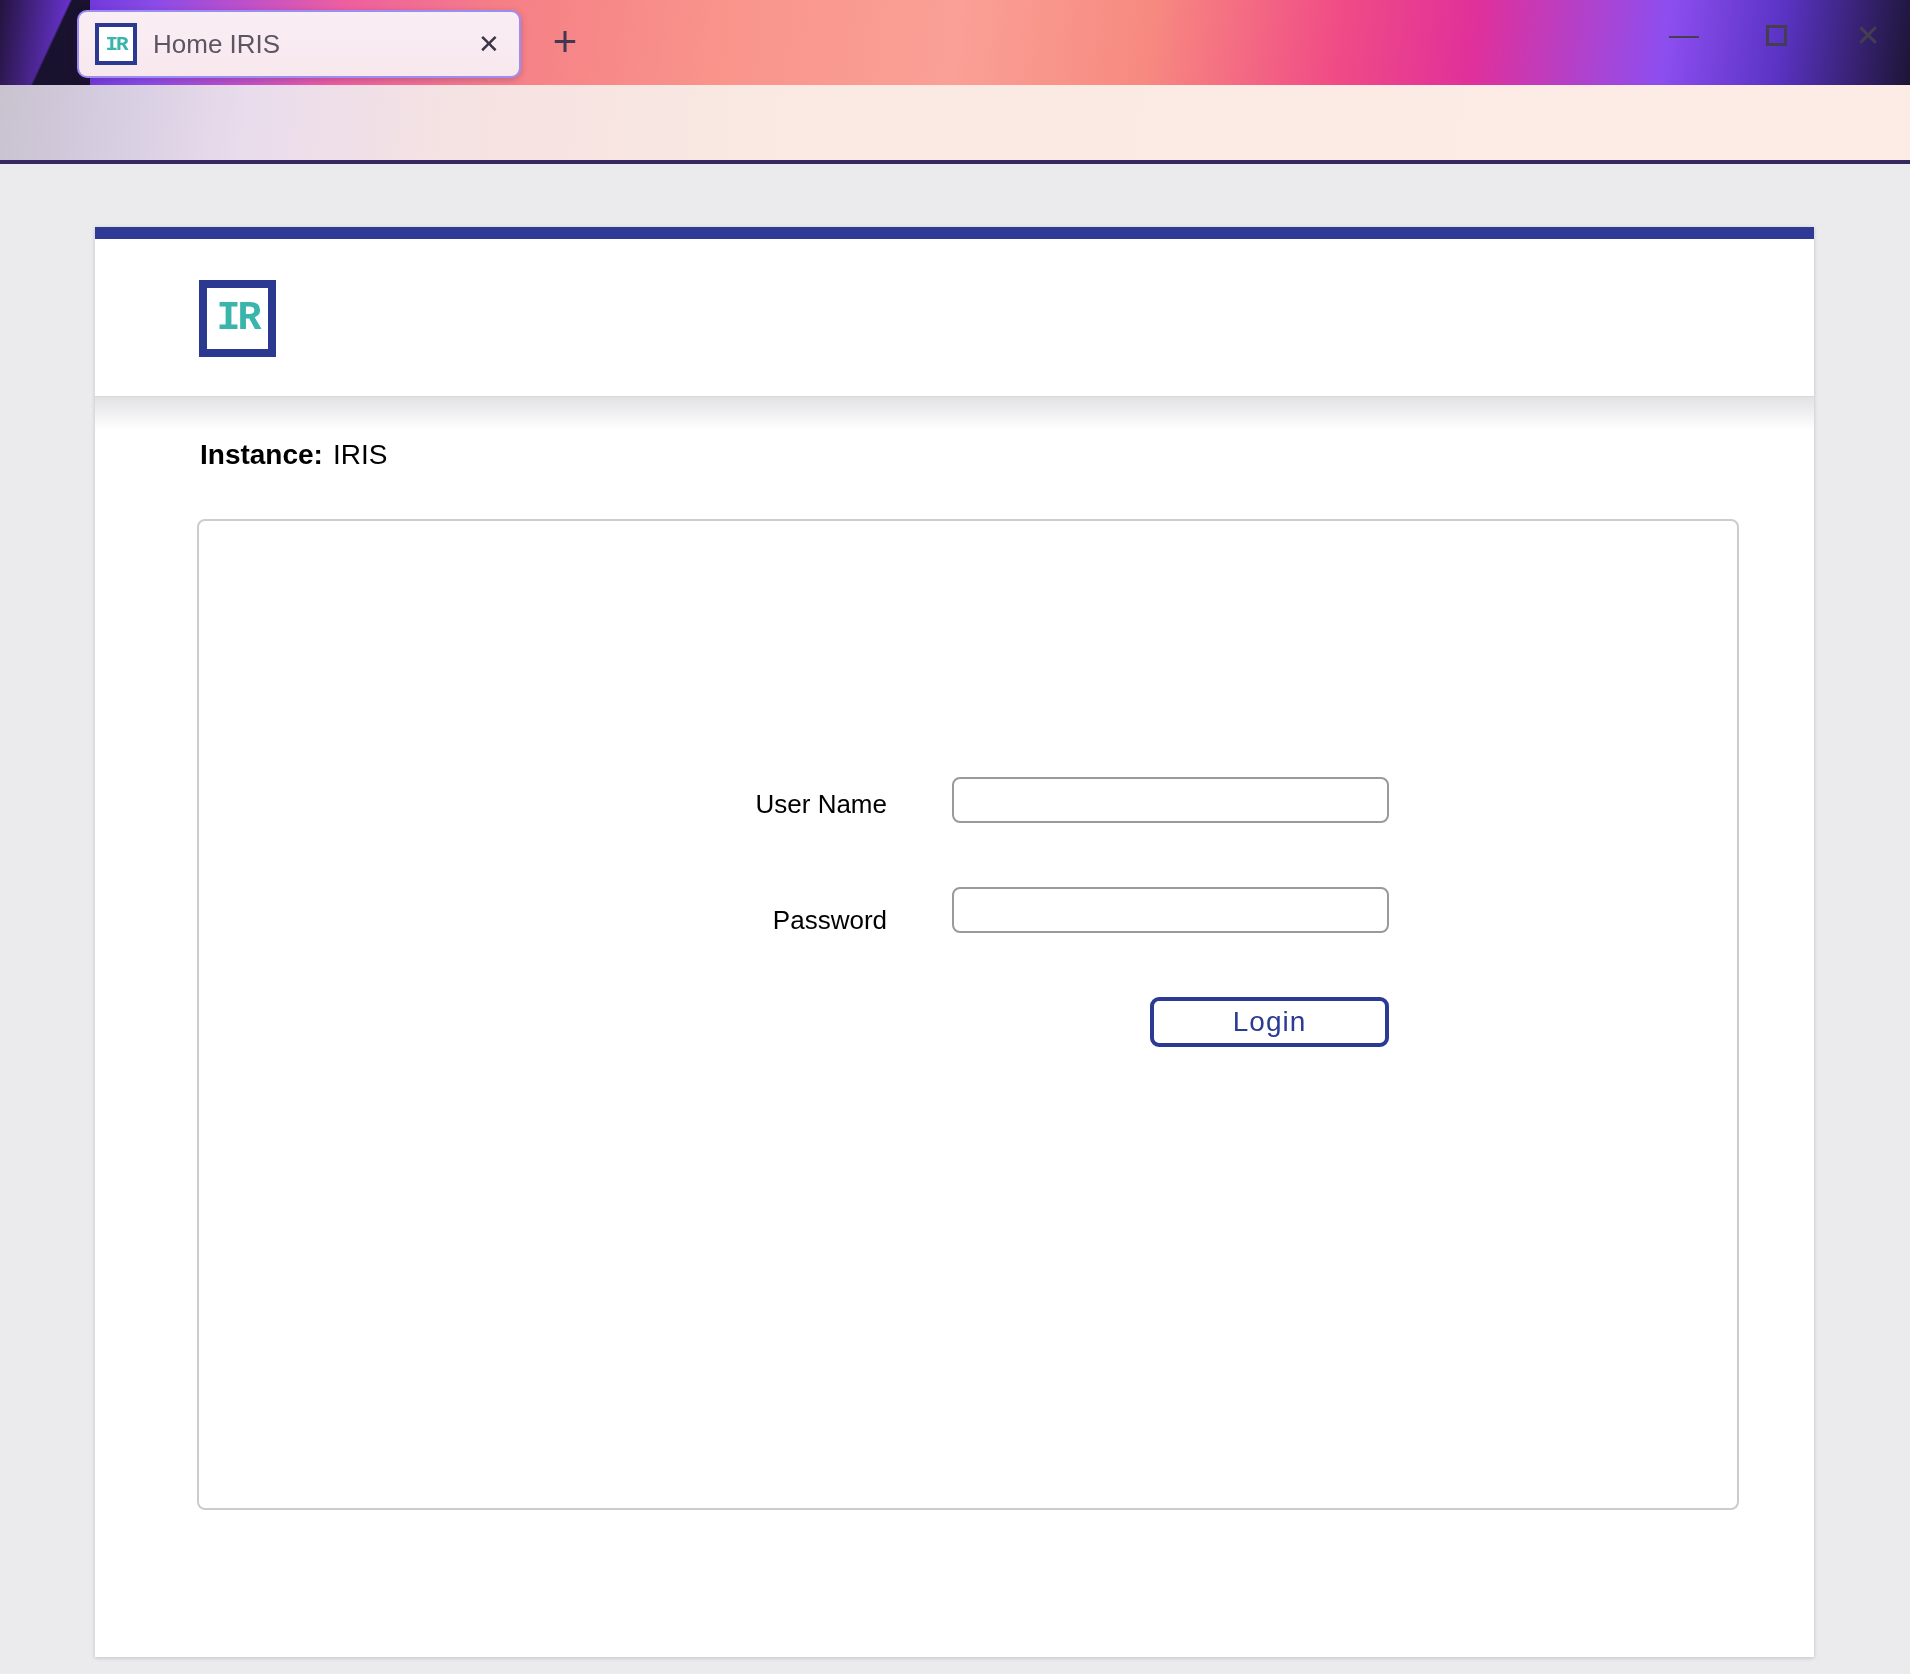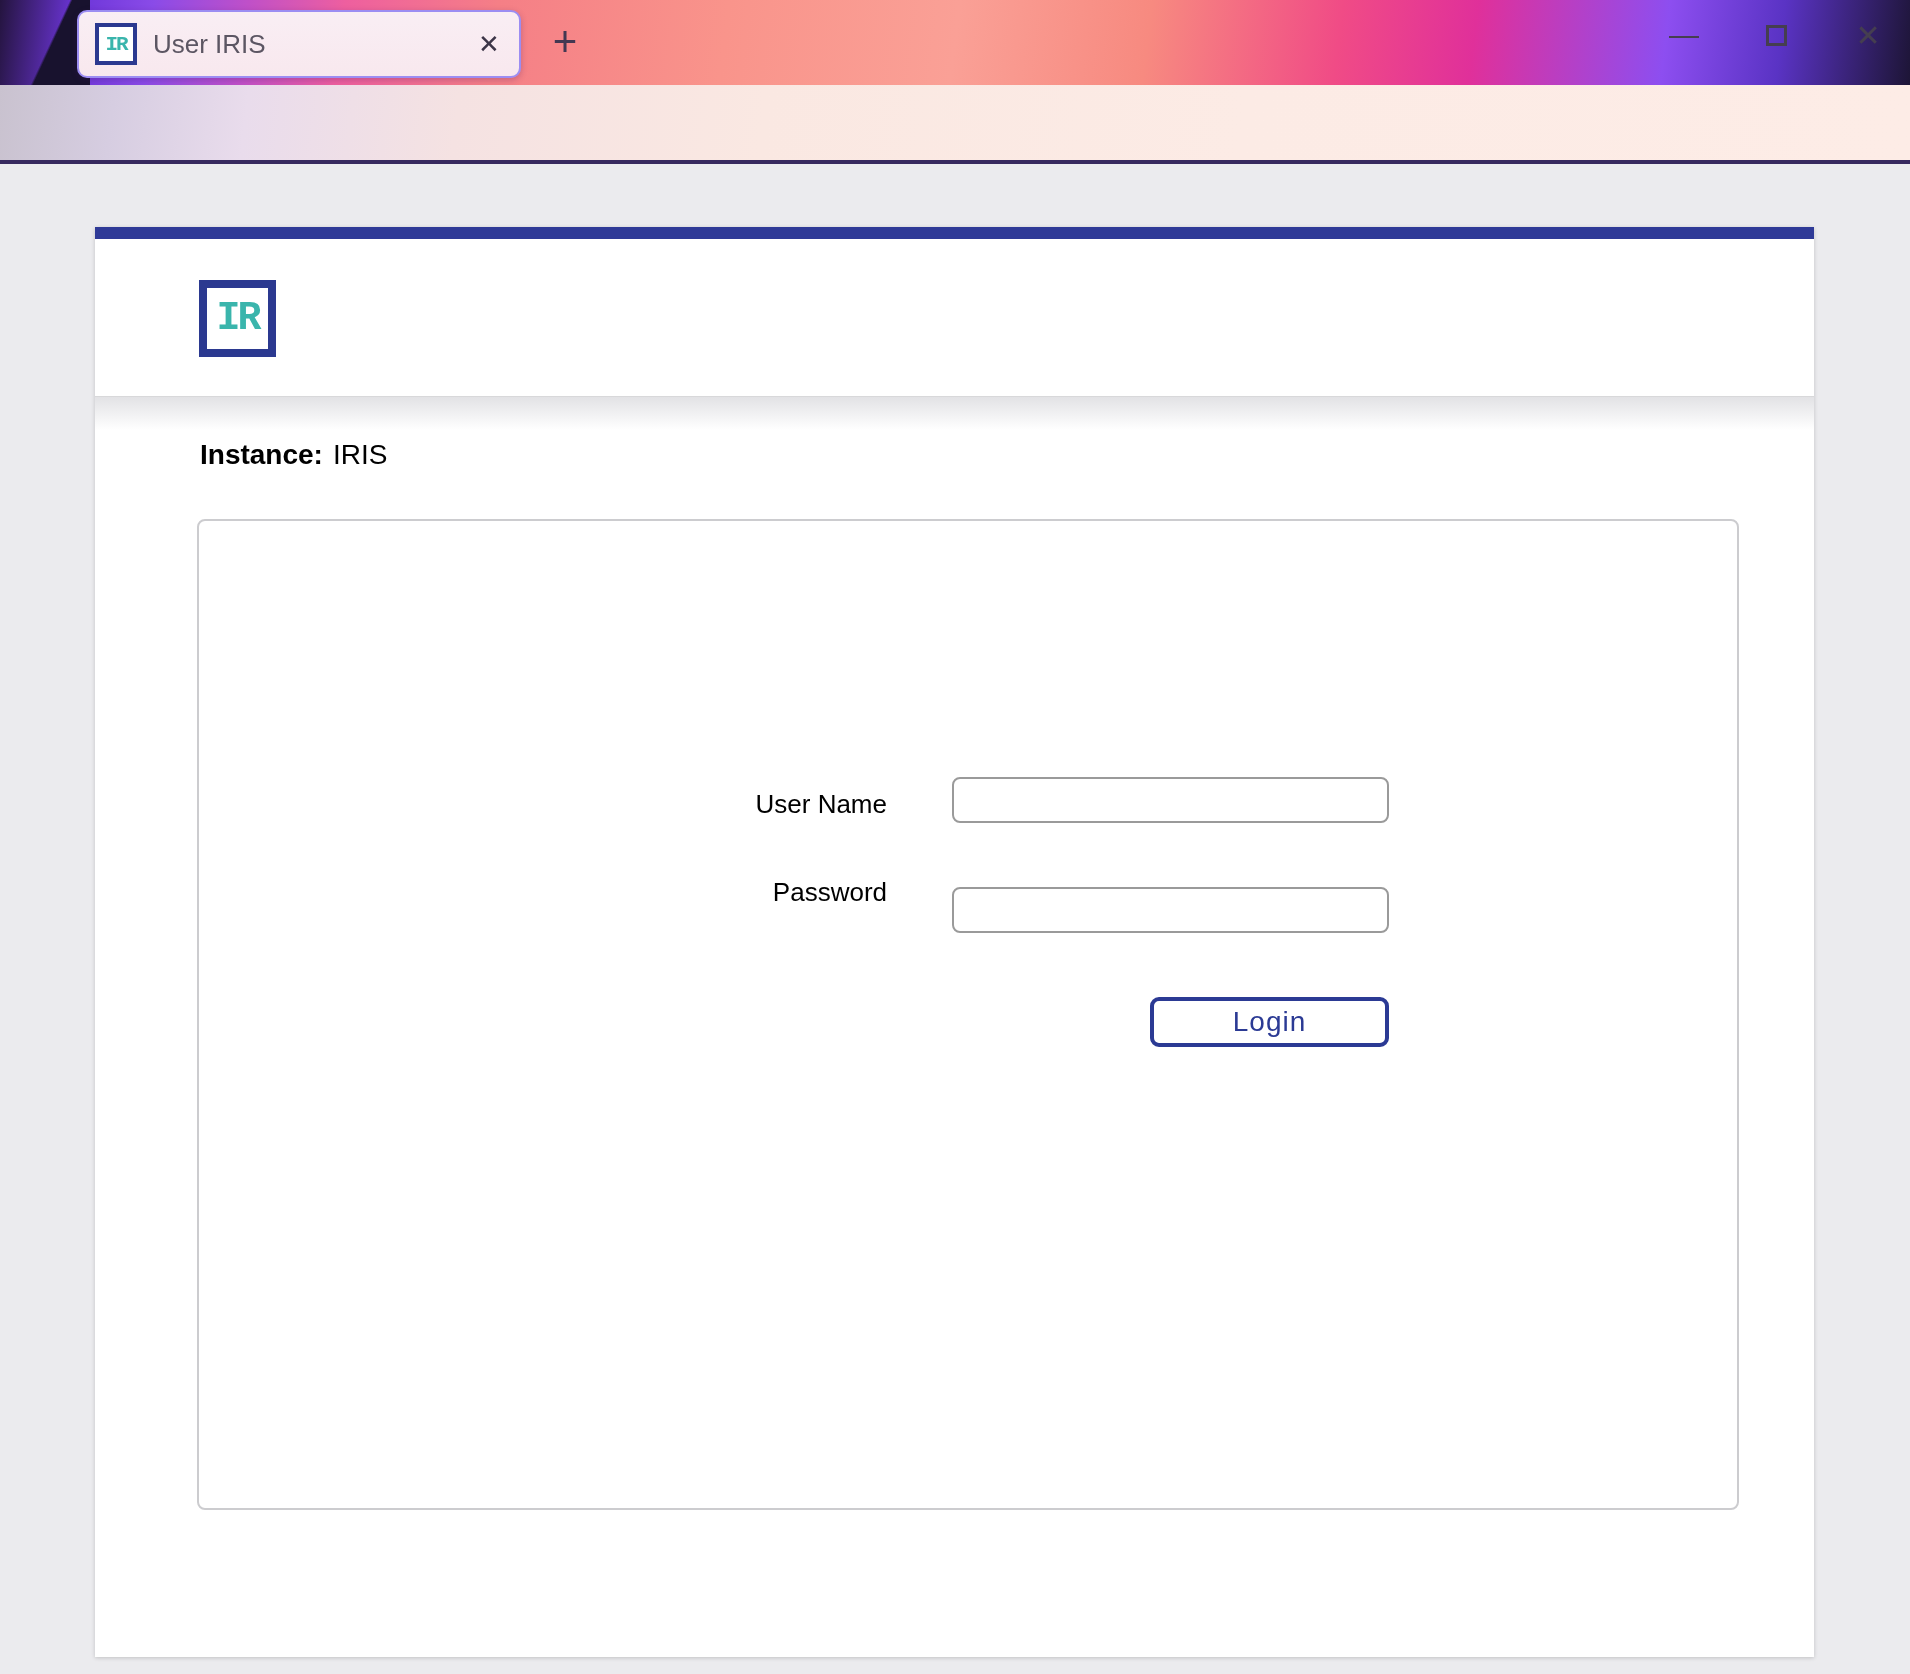--- a/index.html
+++ b/index.html
@@ -142,42 +142,42 @@
     background:linear-gradient(180deg,#e2e2e5 0%, #ffffff 100%);
     border-top:1px solid #d8d8da; }
   .instance-line { position:absolute; left:105px; top:212px; font-size:28px; color:#000; }
   .instance-label { font-weight:bold; }
   .instance-value { margin-left:10px; }
 
   .form-panel { position:absolute; left:102px; top:292px; width:1542px; height:991px;
     background:#fff; border:2px solid #cccccf; border-radius:8px; }
   .fld-label { position:absolute; width:240px; text-align:right; font-size:26px; color:#000; }
   #lbl-user { left:448px; top:268px; }
-  #lbl-pass { left:448px; top:356px; }
+  #lbl-pass { left:448px; top:384px; }
   .fld-input { position:absolute; left:753px; width:437px; height:46px;
     border:2px solid #9a9a9a; border-radius:8px; background:#fff; font-size:26px;
     padding:0 12px; outline:none; color:#222; }
   #inp-user { top:256px; }
   #inp-pass { top:366px; }
   .login-btn { position:absolute; left:951px; top:476px; width:239px; height:50px;
     background:#fff; border:4px solid #2b3a94; border-radius:9px; color:#2b3a94;
     font-size:28px; letter-spacing:1px; font-family:"Liberation Sans", sans-serif;
     display:flex; align-items:center; justify-content:center; cursor:pointer; }
 </style>
 </head>
 <body>
 
 <div id="screen">
 
   <div id="titlebar">
     <div class="dark-wedge"></div>
 
     <div class="tab">
       <div class="tab-favicon">IR</div>
-      <div class="tab-title">User IRIS</div>
+      <div class="tab-title">Home IRIS</div>
       <div class="tab-close">✕</div>
     </div>
 
     <div class="new-tab">+</div>
 
     <div class="win-btn" id="win-min">—</div>
     <div class="win-btn" id="win-max">
       <div class="box"></div>
     </div>
     <div class="win-btn" id="win-close">✕</div>

